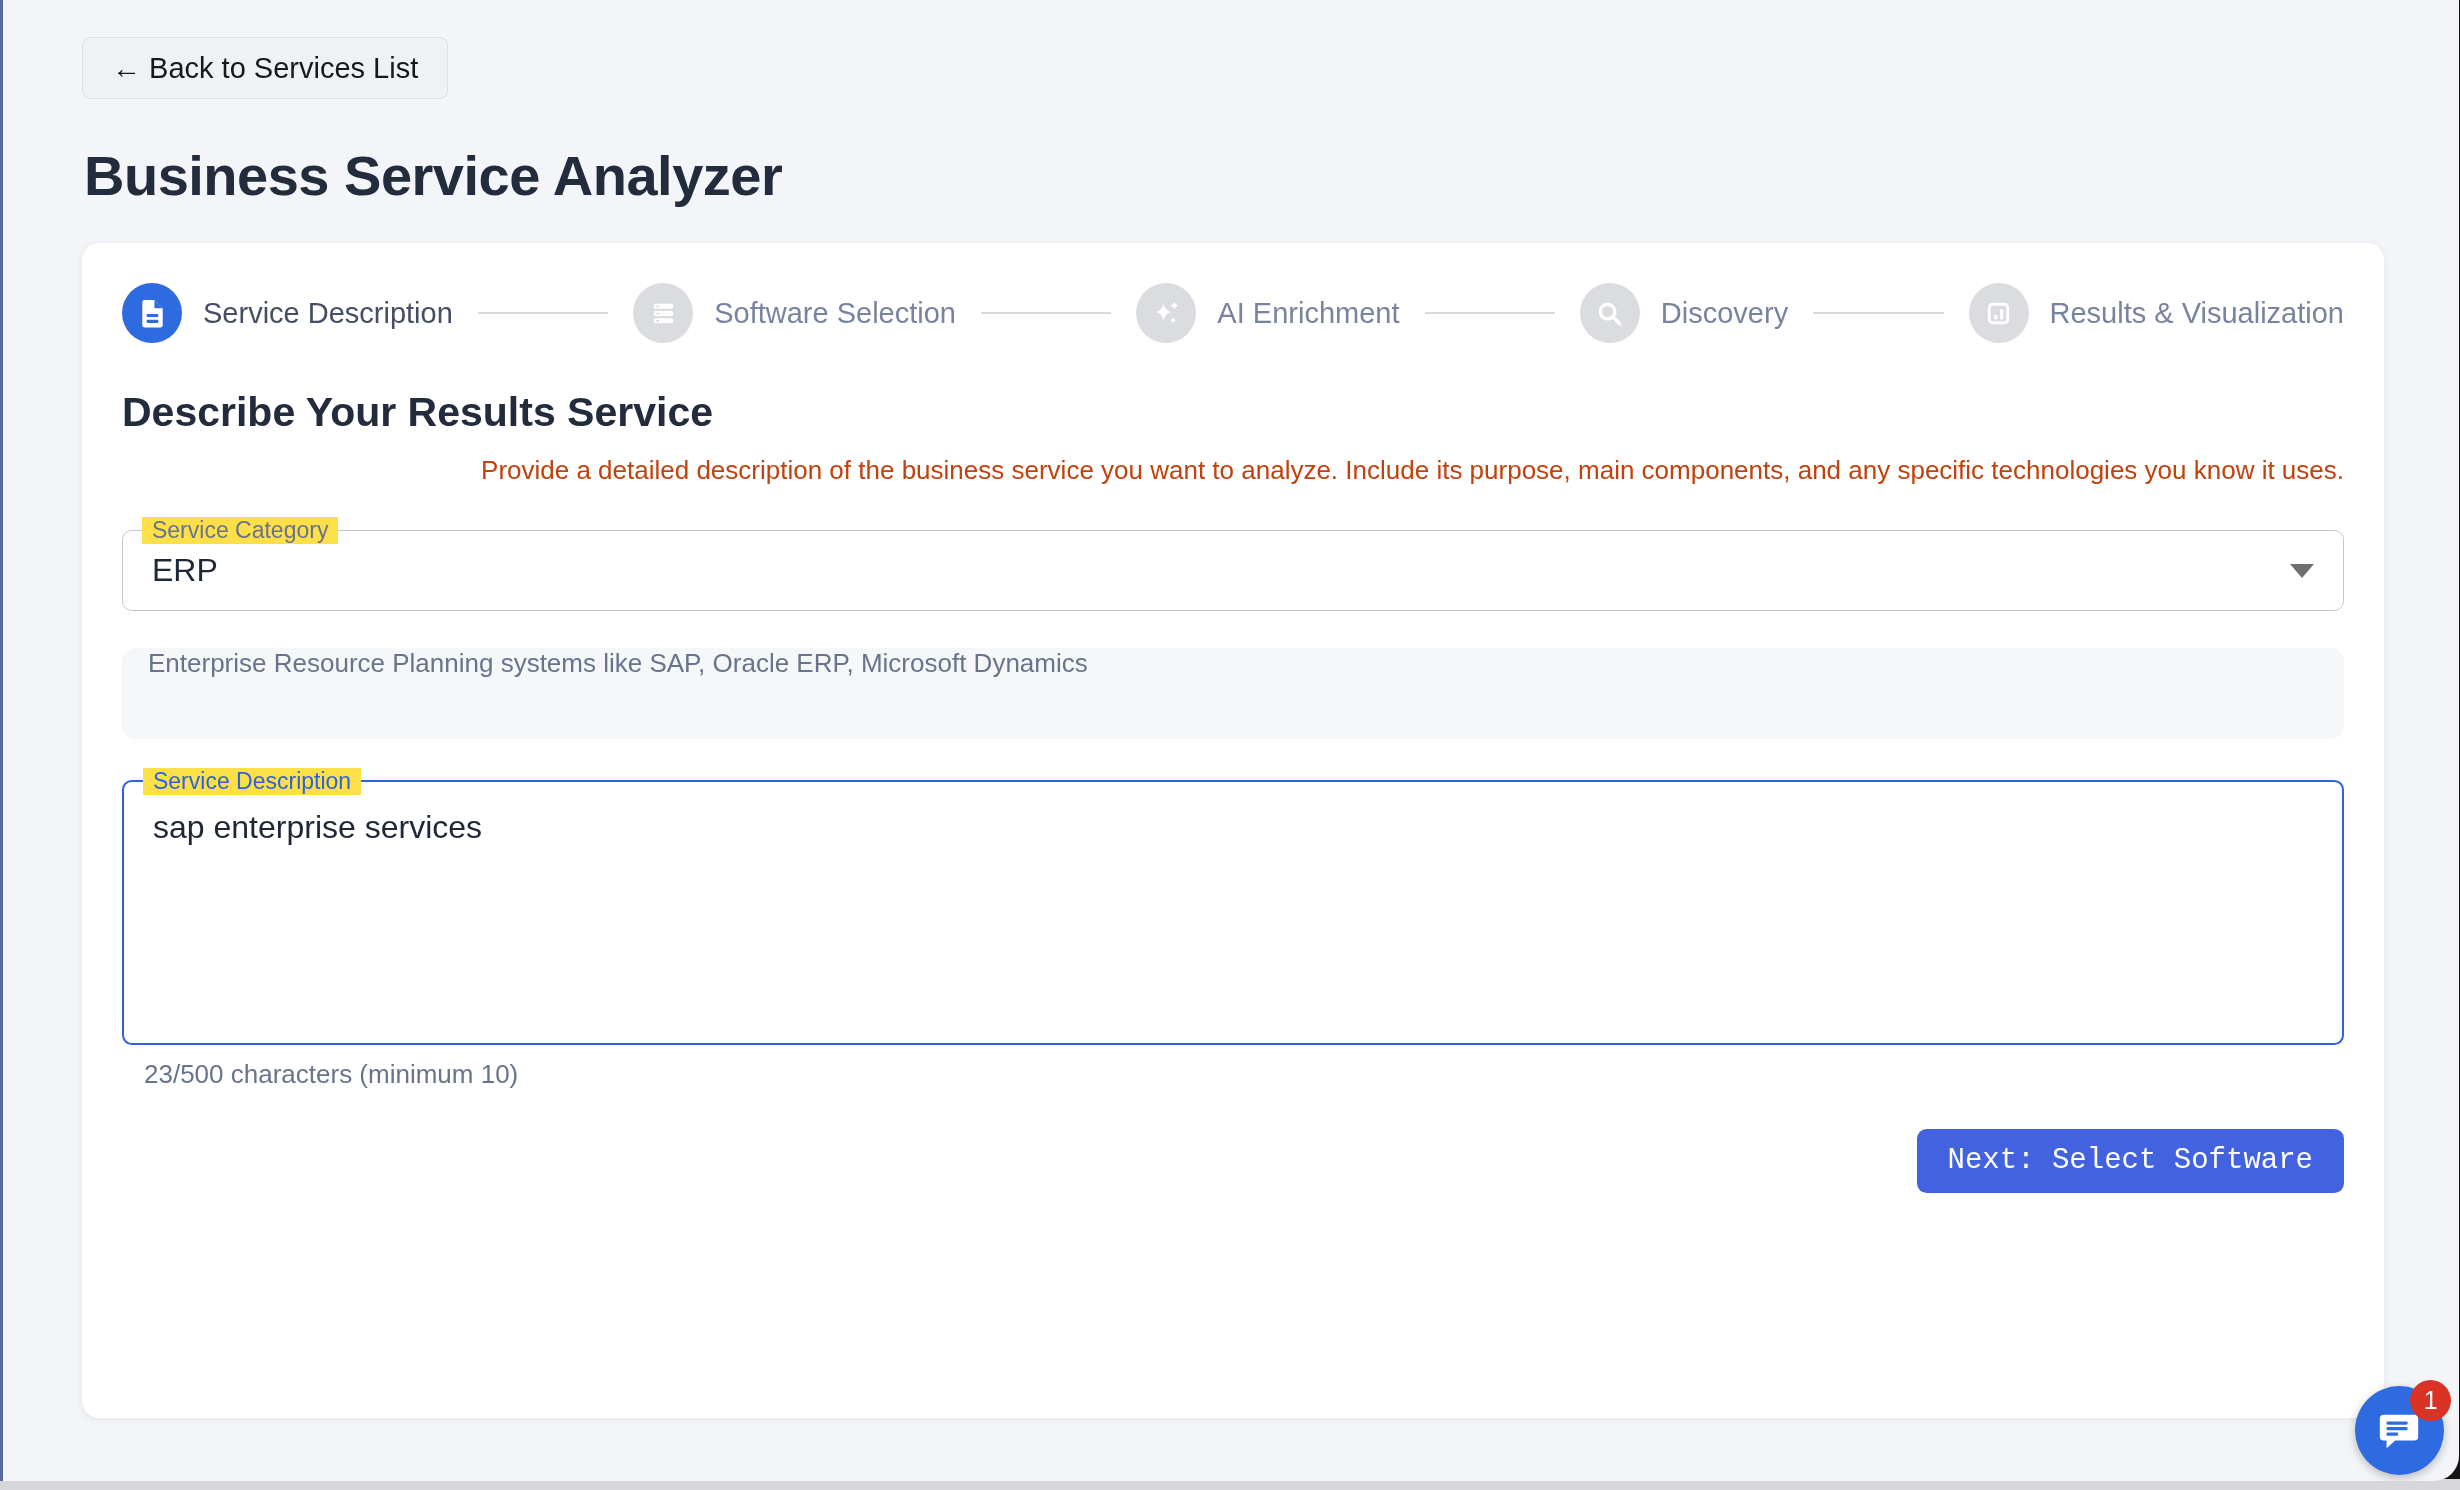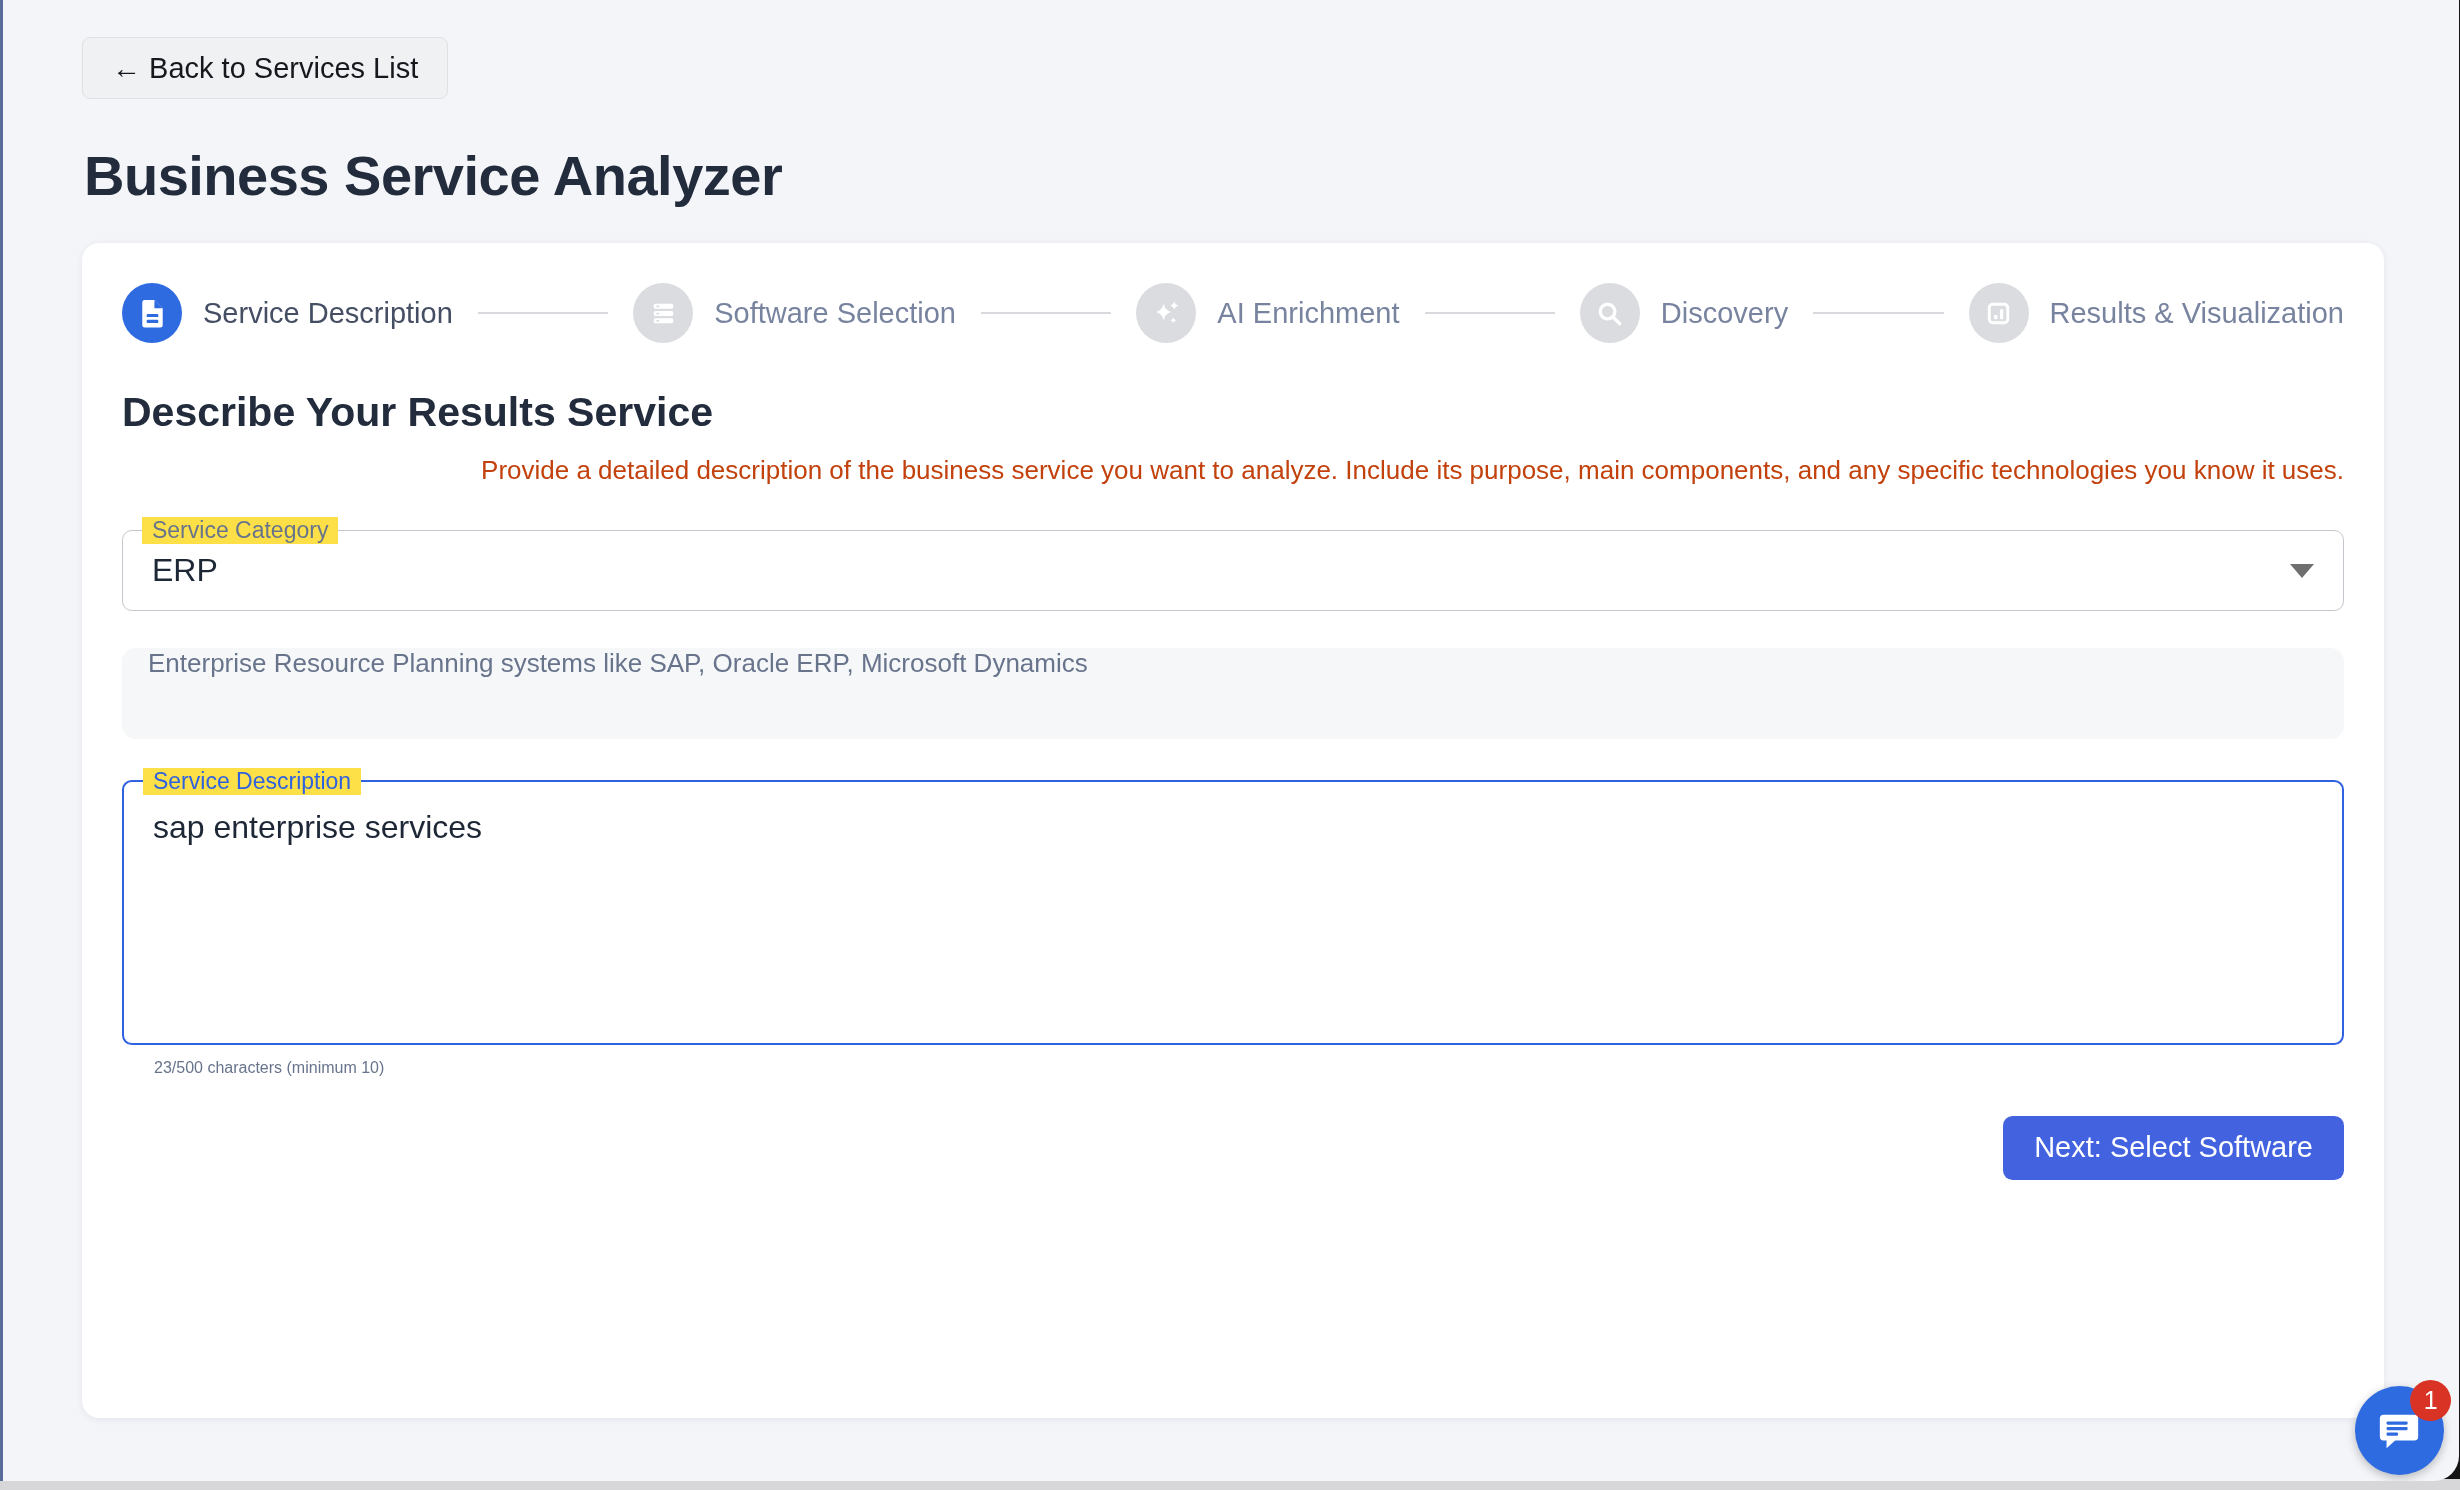--- a/index.html
+++ b/index.html
@@ -38,24 +38,24 @@
   .select-field{height:81px;border:1.9px solid #c3c7cd;display:flex;align-items:center;padding:0 29px;margin-bottom:37px;cursor:pointer;}
   .select-value{font-size:32px;color:#1d2736;flex:1 1 auto;}
   .select-arrow{width:0;height:0;border-left:12.6px solid transparent;border-right:12.6px solid transparent;border-top:14.5px solid #6f6f6f;flex:0 0 auto;}
 
   .help-box{min-height:91px;background:#f6f7f9;border-radius:13.5px;display:flex;align-items:flex-start;padding:0 26px;margin-bottom:41px;font-size:26px;color:#68748c;}
 
   .textarea-field{height:265px;border:2.9px solid #2f62e0;margin-bottom:13.5px;}
   .textarea-field .field-label{color:#2f62e0;}
   .textarea-field textarea{width:100%;height:100%;box-sizing:border-box;border:none;outline:none;resize:none;background:transparent;border-radius:inherit;padding:25px 29px;font-family:inherit;font-size:32px;color:#1d2736;line-height:1.3;}
 
-  .char-count{margin:0 0 39px 32px;font-size:16px;color:#68748c;}
+  .char-count{margin:0 0 39px 22px;font-size:26px;color:#68748c;}
 
   .actions{display:flex;justify-content:flex-end;}
-  .next-btn{height:64px;padding:0 31px;background:#4262e0;color:#ffffff;border:none;border-radius:9.7px;font-size:29px;font-family:Liberation Sans, sans-serif;cursor:pointer;}
+  .next-btn{height:64px;padding:0 31px;background:#4262e0;color:#ffffff;border:none;border-radius:9.7px;font-size:29px;font-family:Liberation Mono, monospace;cursor:pointer;}
 
   
   .fab{position:absolute;right:15.4px;bottom:5.8px;width:89px;height:89px;border-radius:50%;background:#2e6be0;display:flex;align-items:center;justify-content:center;cursor:pointer;box-shadow:0 2.9px 9.7px rgba(0,0,0,0.25);}
   .fab-badge{position:absolute;top:-5.8px;right:-7.7px;width:41px;height:41px;border-radius:50%;background:#d93326;color:#ffffff;font-size:25px;display:flex;align-items:center;justify-content:center;}
 </style>
 </head>
 <body>
 
 <div class="desktop">
   <div class="bottom-strip"></div>

